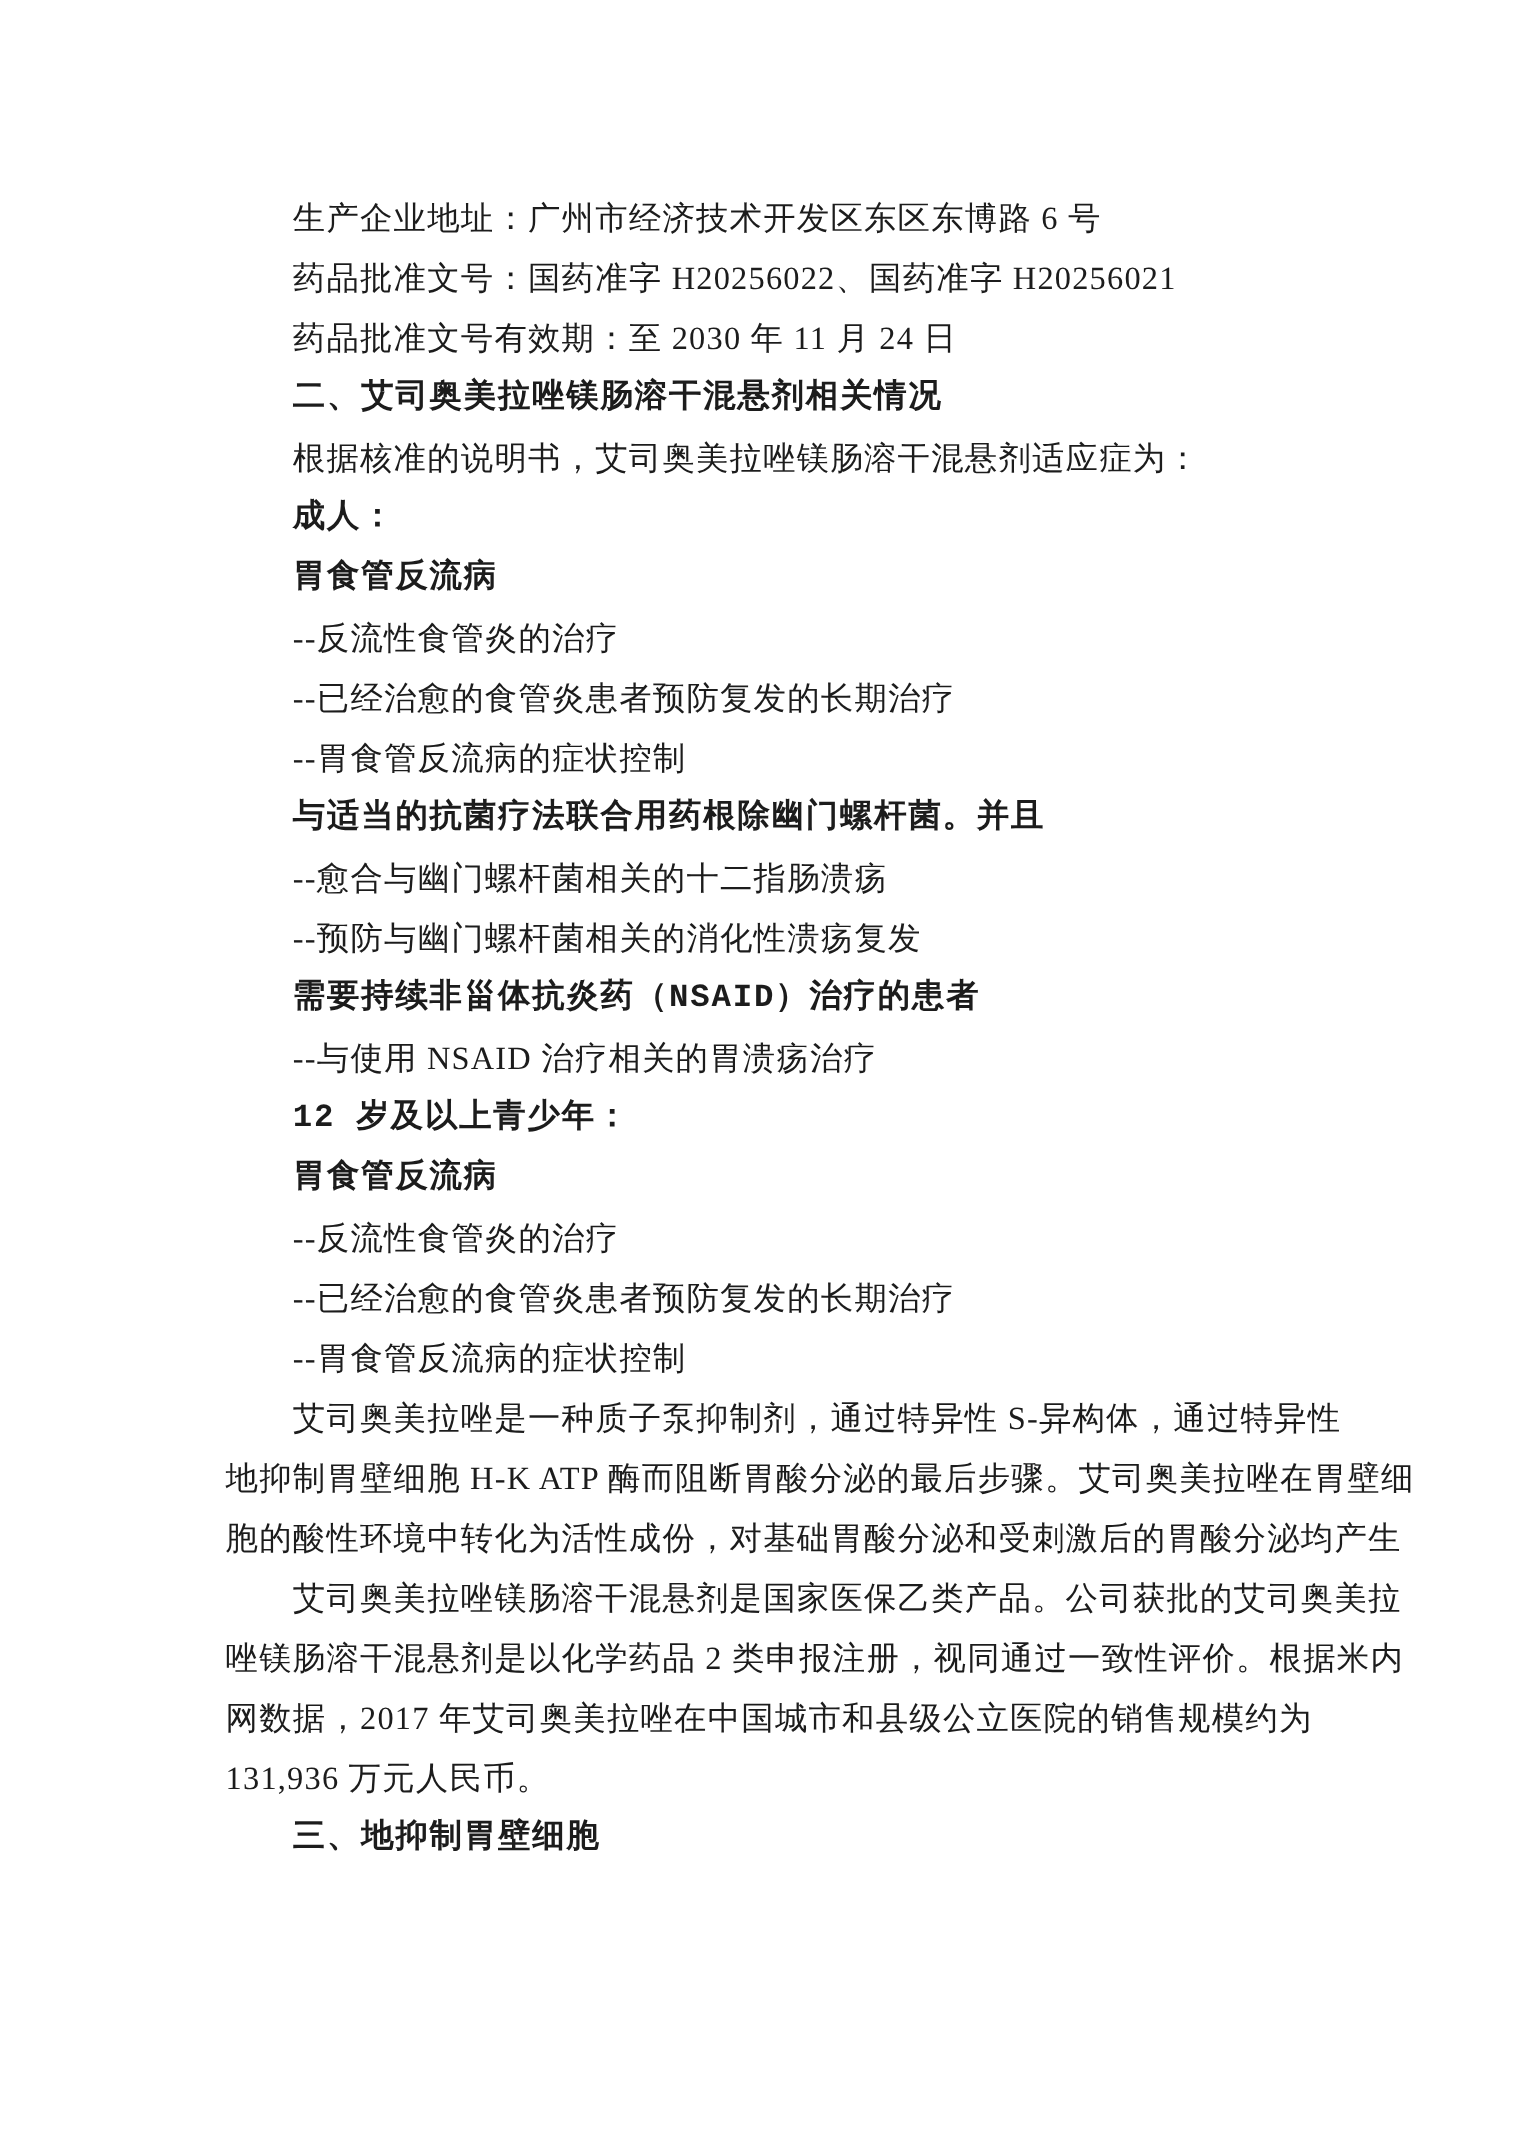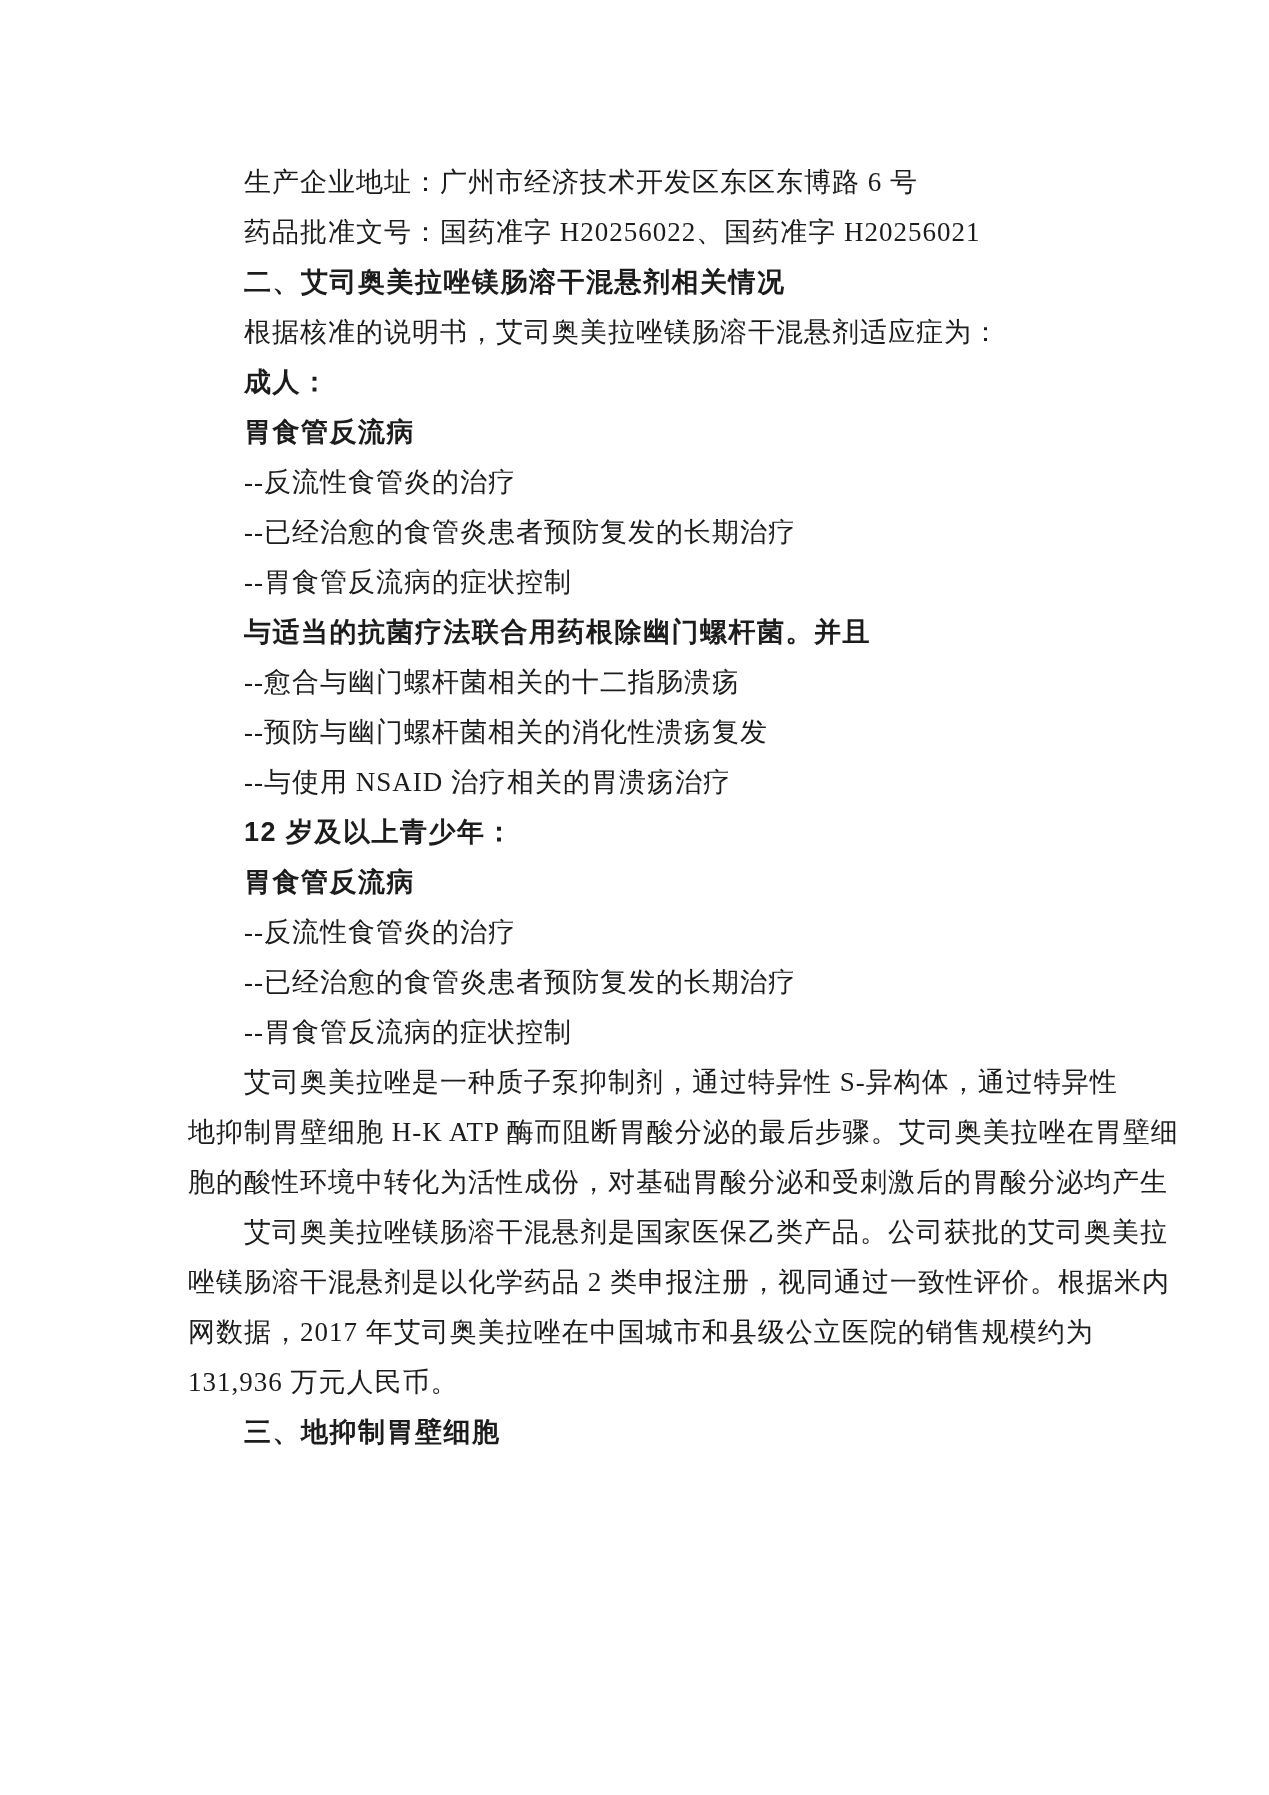--- a/index.html
+++ b/index.html
@@ -31,42 +31,44 @@
     line-height: 50px;
     font-size: 27px;
     letter-spacing: 1px;
     white-space: nowrap;
     text-align: left;
   }
   .line.indent {
     padding-left: 56px;
   }
   .line.bold {
-    font-family: Liberation Sans, sans-serif;
+    font-family: Liberation Mono, monospace;
     font-weight: 700;
     letter-spacing: 1.5px;
   }
 </style>
 </head>
 <body>
 
 <div class="page">
   <div class="doc">
       <div class="line indent">生产企业地址：广州市经济技术开发区东区东博路 6 号</div>
       <div class="line indent">药品批准文号：国药准字 H20256022、国药准字 H20256021</div>
+      <div class="line indent">药品批准文号有效期：至 2030 年 11 月 24 日</div>
       <div class="line bold indent">二、艾司奥美拉唑镁肠溶干混悬剂相关情况</div>
       <div class="line indent">根据核准的说明书，艾司奥美拉唑镁肠溶干混悬剂适应症为：</div>
       <div class="line bold indent">成人：</div>
       <div class="line bold indent">胃食管反流病</div>
       <div class="line indent">--反流性食管炎的治疗</div>
       <div class="line indent">--已经治愈的食管炎患者预防复发的长期治疗</div>
       <div class="line indent">--胃食管反流病的症状控制</div>
       <div class="line bold indent">与适当的抗菌疗法联合用药根除幽门螺杆菌。并且</div>
       <div class="line indent">--愈合与幽门螺杆菌相关的十二指肠溃疡</div>
       <div class="line indent">--预防与幽门螺杆菌相关的消化性溃疡复发</div>
+      <div class="line bold indent">需要持续非甾体抗炎药（NSAID）治疗的患者</div>
       <div class="line indent">--与使用 NSAID 治疗相关的胃溃疡治疗</div>
       <div class="line bold indent">12 岁及以上青少年：</div>
       <div class="line bold indent">胃食管反流病</div>
       <div class="line indent">--反流性食管炎的治疗</div>
       <div class="line indent">--已经治愈的食管炎患者预防复发的长期治疗</div>
       <div class="line indent">--胃食管反流病的症状控制</div>
       <div class="line indent">艾司奥美拉唑是一种质子泵抑制剂，通过特异性 S-异构体，通过特异性</div>
       <div class="line">地抑制胃壁细胞 H-K ATP 酶而阻断胃酸分泌的最后步骤。艾司奥美拉唑在胃壁细</div>
       <div class="line">胞的酸性环境中转化为活性成份，对基础胃酸分泌和受刺激后的胃酸分泌均产生</div>
       <div class="line indent">艾司奥美拉唑镁肠溶干混悬剂是国家医保乙类产品。公司获批的艾司奥美拉</div>

